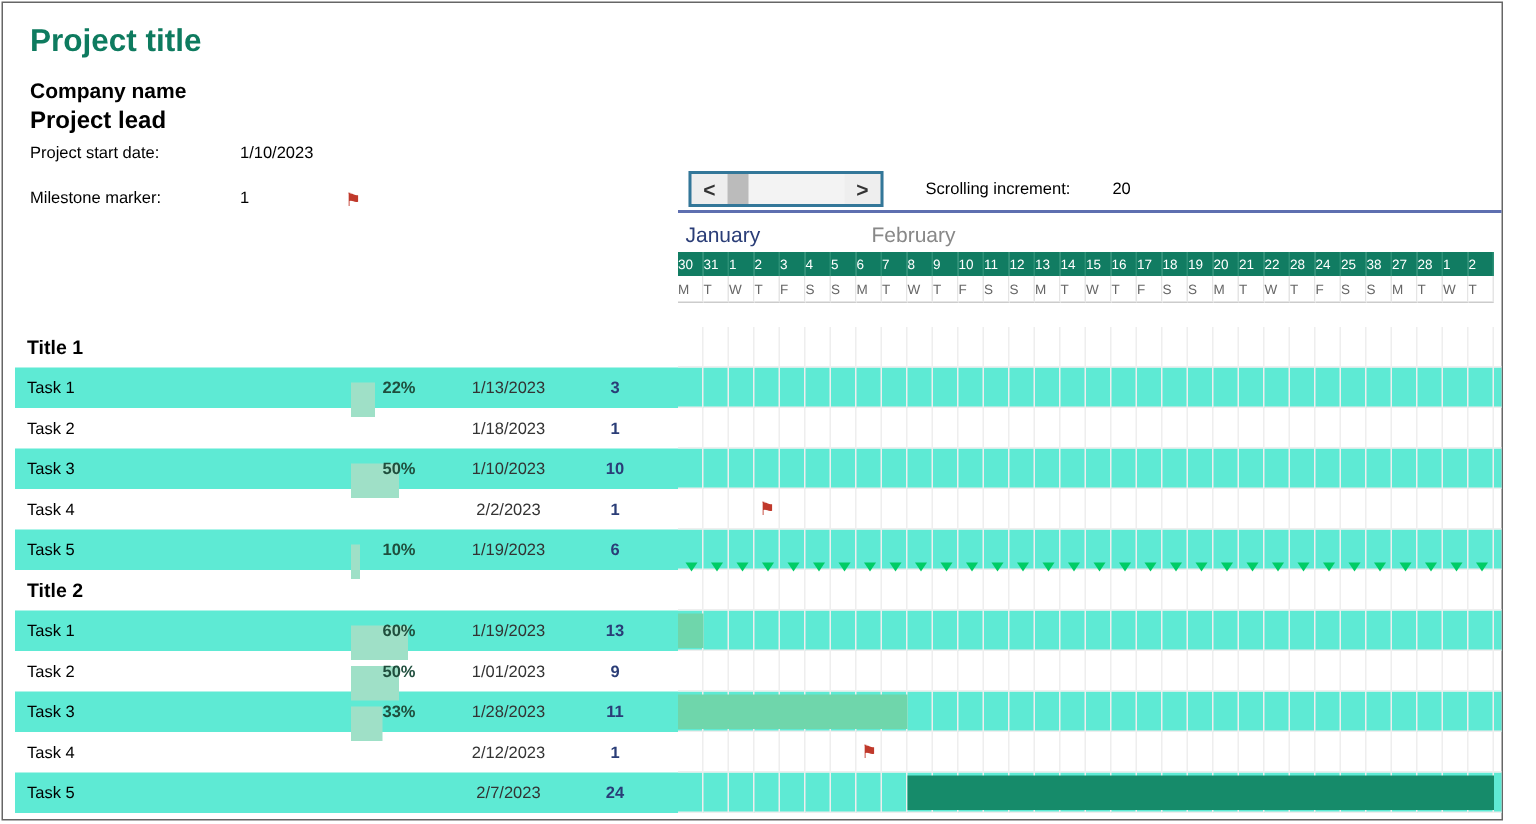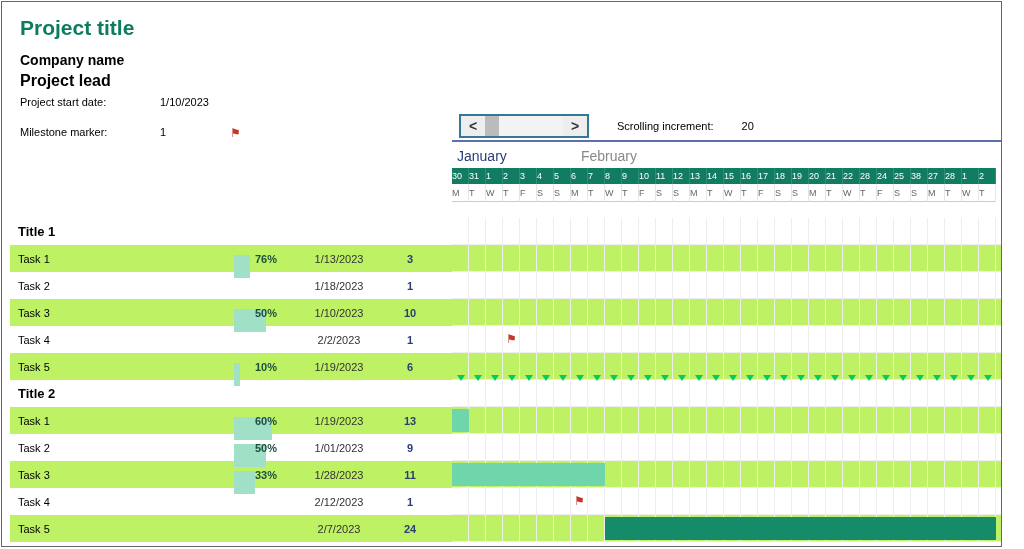--- a/index.html
+++ b/index.html
@@ -35,21 +35,21 @@
 .tbl-head{position:absolute;left:8px;top:182px;height:34px;width:430px;background:#0d7a5f;color:#fff;display:flex;align-items:center;font-size:10px;font-weight:600}
 .col-desc{width:150px;padding-left:8px}
 .col-assn{width:74px;text-align:center}
 .col-prog{width:64px;text-align:center}
 .col-start{width:82px;text-align:center}
 .col-days{width:60px;text-align:center}
 
 .rows{position:absolute;left:8px;top:216px;width:1004px}
 .row{height:27px;display:flex;align-items:center;font-size:11px}
 .row.title{font-weight:700;font-size:13px}
-.row.shade{background:#bef264}
+.row.shade{background:#5eead4}
 .cell-desc{width:150px;padding-left:8px}
 .cell-assn{width:74px}
 .cell-prog{width:64px;text-align:center;position:relative;color:#1f4e3d;font-weight:600}
 .cell-prog .bar{position:absolute;left:0;top:2px;height:23px;background:#9fe0c7}
 .cell-prog span{position:relative}
 .cell-start{width:82px;text-align:center;color:#333}
 .cell-days{width:60px;text-align:center;color:#2a3d77;font-weight:600}
 .cell-grid{flex:1;height:100%;position:relative;margin-left:12px}
 .grid-bg{position:absolute;left:0;top:0;width:100%;height:100%;display:flex}
 .grid-bg div{width:17px;height:100%;border-right:1px solid #eee;border-bottom:1px solid #eee}
@@ -267,21 +267,21 @@
             <div></div>
             <div></div>
             <div></div>
             <div></div>
           </div>
         </div>
       </div>
       <div class="row shade">
         <div class="cell-desc">Task 1</div>
         <div class="cell-assn"></div>
-        <div class="cell-prog"><div class="bar" style="width:16px"></div><span>76%</span></div>
+        <div class="cell-prog"><div class="bar" style="width:16px"></div><span>22%</span></div>
         <div class="cell-start">1/13/2023</div>
         <div class="cell-days">3</div>
         <div class="cell-grid">
           <div class="grid-bg">
             <div></div>
             <div></div>
             <div></div>
             <div></div>
             <div></div>
             <div></div>

